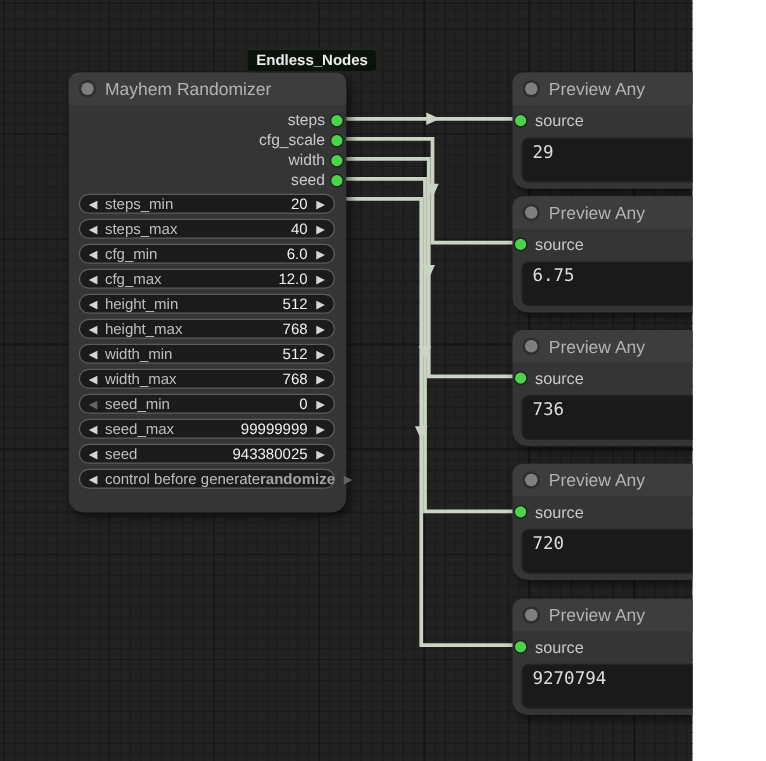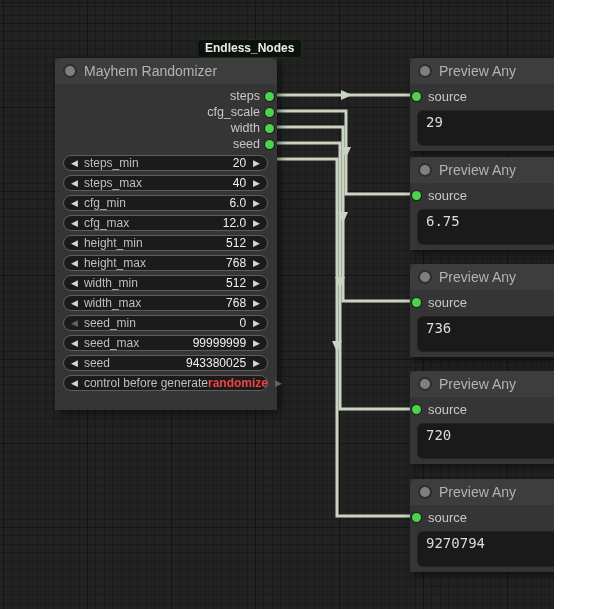--- a/index.html
+++ b/index.html
@@ -16,21 +16,21 @@
     background-image:
       repeating-linear-gradient(90deg,var(--grid-major) 0 1px,transparent 1px 84px),
       repeating-linear-gradient(0deg,var(--grid-major) 0 1px,transparent 1px 84px),
       repeating-linear-gradient(90deg,var(--grid-minor) 0 1px,transparent 1px 8.4px),
       repeating-linear-gradient(0deg,var(--grid-minor) 0 1px,transparent 1px 8.4px);
     background-position:3px 0,0 3px,3px 0,0 3px;
   }
   .wires{position:absolute;left:0;top:0;z-index:1;pointer-events:none;}
   .node{
     position:absolute;z-index:2;background:var(--node-bg);
-    border-radius:0;box-shadow:3px 3px 8px rgba(0,0,0,.55);
+    border-radius:12px;box-shadow:3px 3px 8px rgba(0,0,0,.55);
   }
   .node-header{
     position:relative;height:26px;background:var(--node-header);
     border-radius:8px 8px 0 0;display:flex;align-items:center;
   }
   .collapse-dot{
     width:10px;height:10px;border-radius:50%;background:#7f7f7f;
     box-shadow:0 0 0 2px #2e2e2e;margin:0 9px 0 10px;flex:0 0 auto;
   }
   .node-title{font-size:14px;color:#b3b3b3;white-space:nowrap;}
@@ -50,21 +50,21 @@
   .widget-row{
     height:16px;margin:0 9px 4px 8px;border-radius:8px;
     background:var(--widget-bg);border:1px solid #5d5d5d;
     display:flex;align-items:center;padding:0 7px;font-size:12px;line-height:14px;
   }
   .w-arrow{color:#d6d6d6;font-size:9px;flex:0 0 auto;}
   .w-arrow.dim{color:#636363;}
   .w-label{color:#bfbfbf;margin-left:6px;white-space:nowrap;}
   .w-spacer{flex:1 1 auto;}
   .w-value{color:#f0f0f0;margin-right:7px;white-space:nowrap;}
-  .w-value.bold{font-weight:bold;color:#ef4444;}
+  .w-value.bold{font-weight:bold;color:#a3a3a3;}
   
   .preview-node{left:410px;width:173px;height:93px;}
   .input-row{display:flex;align-items:center;height:16px;margin-top:4px;}
   .input-row .port-dot{margin-left:2px;}
   .input-label{font-size:13px;color:#c8c8c8;margin-left:7px;}
   .preview-box{
     margin:6px 7px 0 7px;height:36px;background:#1a1a1a;border-radius:6px;
     border:1px solid #242424;padding:3px 8px;
     font-family:"DejaVu Sans Mono",monospace;font-size:14px;color:#dcdcdc;
     overflow:hidden;text-align:left;

